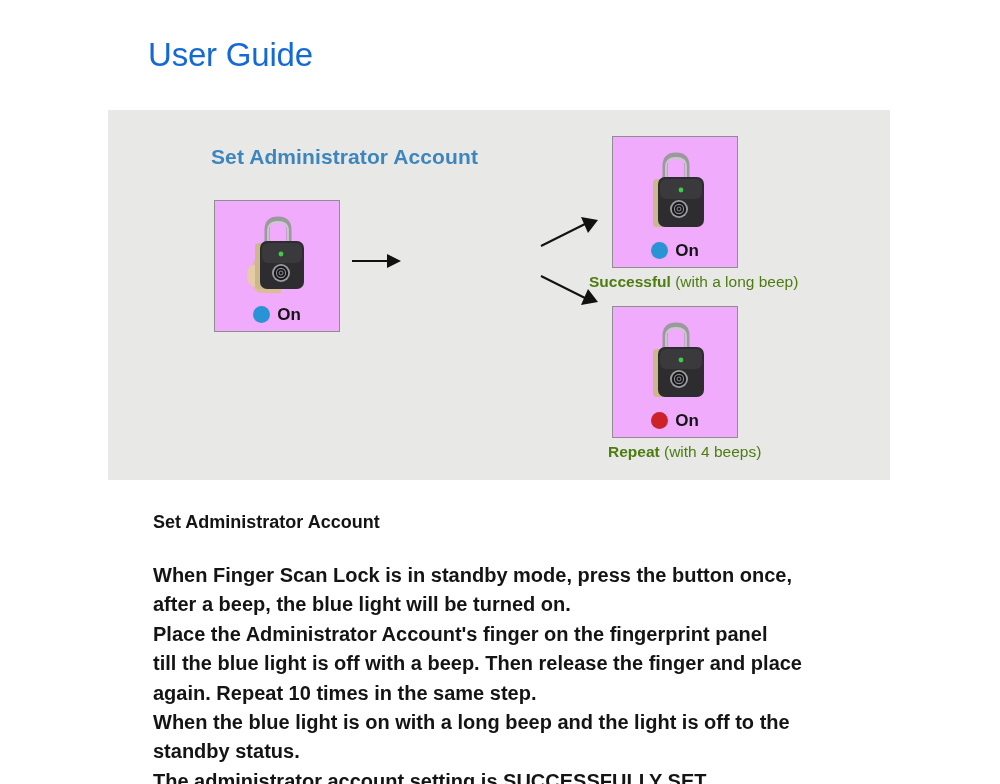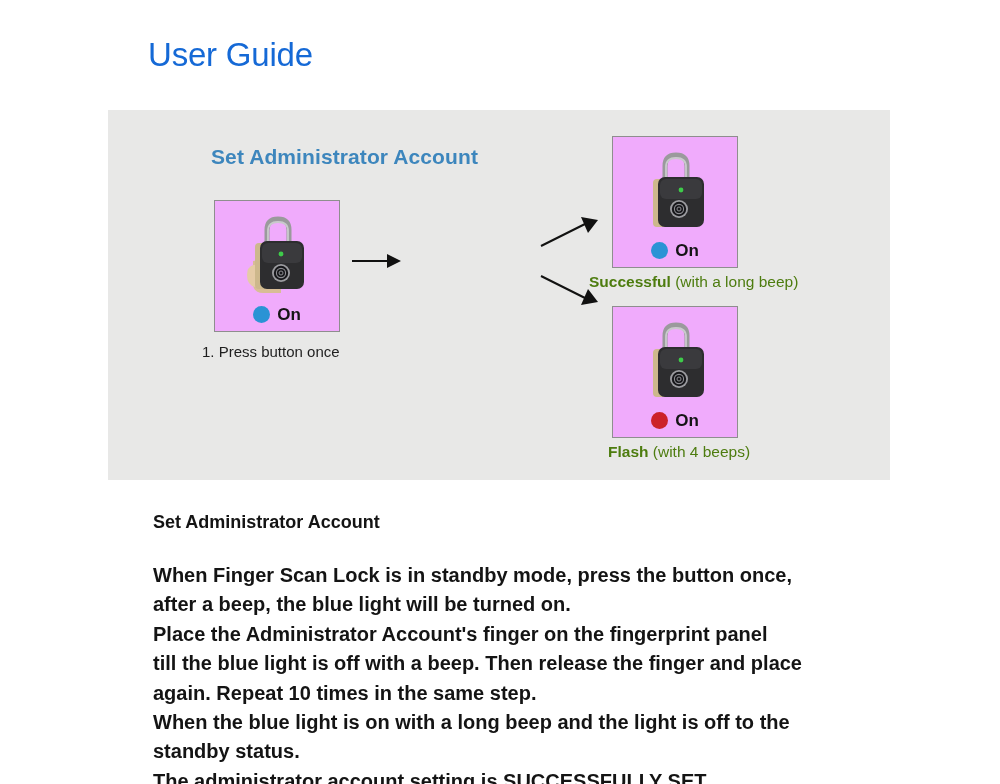--- a/index.html
+++ b/index.html
@@ -238,24 +238,23 @@
       <path d="M42 1 L59 4 L49 17 Z" fill="#111"></path>
     </svg>
   </div>
   <div class="arrow arrow-down">
     <svg width="62" height="34" viewBox="0 0 62 34">
       <line x1="2" y1="4" x2="46" y2="26" stroke="#111" stroke-width="2"></line>
       <path d="M42 33 L59 30 L49 17 Z" fill="#111"></path>
     </svg>
   </div>
 
-  <div class="step-caption caption-1">1. Press button once</div>
 
   <div class="result-caption caption-success"><span class="strong">Successful</span><span> (with a long beep)</span></div>
-  <div class="result-caption caption-failed"><span class="strong">Flash</span><span> (with 4 beeps)</span></div>
+  <div class="result-caption caption-failed"><span class="strong">Repeat</span><span> (with 4 beeps)</span></div>
 
 </div>
 
 <div class="body-heading">Set Administrator Account</div>
 <div class="body-text">When Finger Scan Lock is in standby mode, press the button once,
 after a beep, the blue light will be turned on.
 Place the Administrator Account's finger on the fingerprint panel
 till the blue light is off with a beep. Then release the finger and place
 again. Repeat 10 times in the same step.
 When the blue light is on with a long beep and the light is off to the

